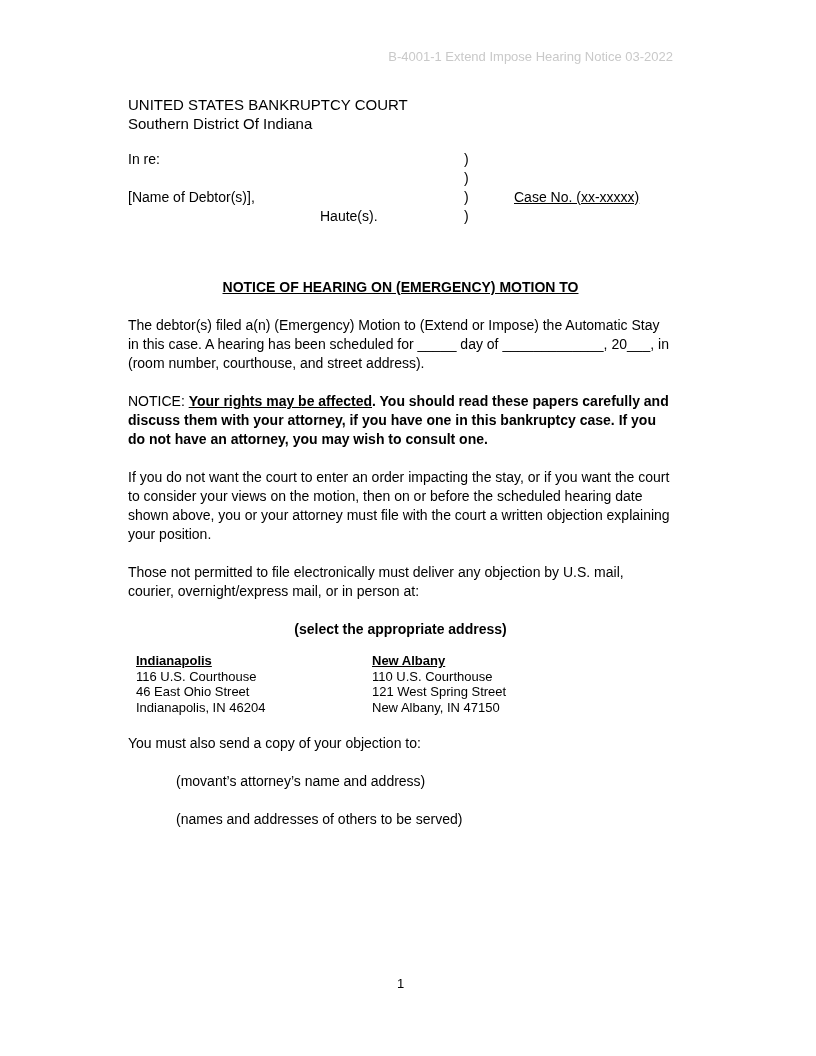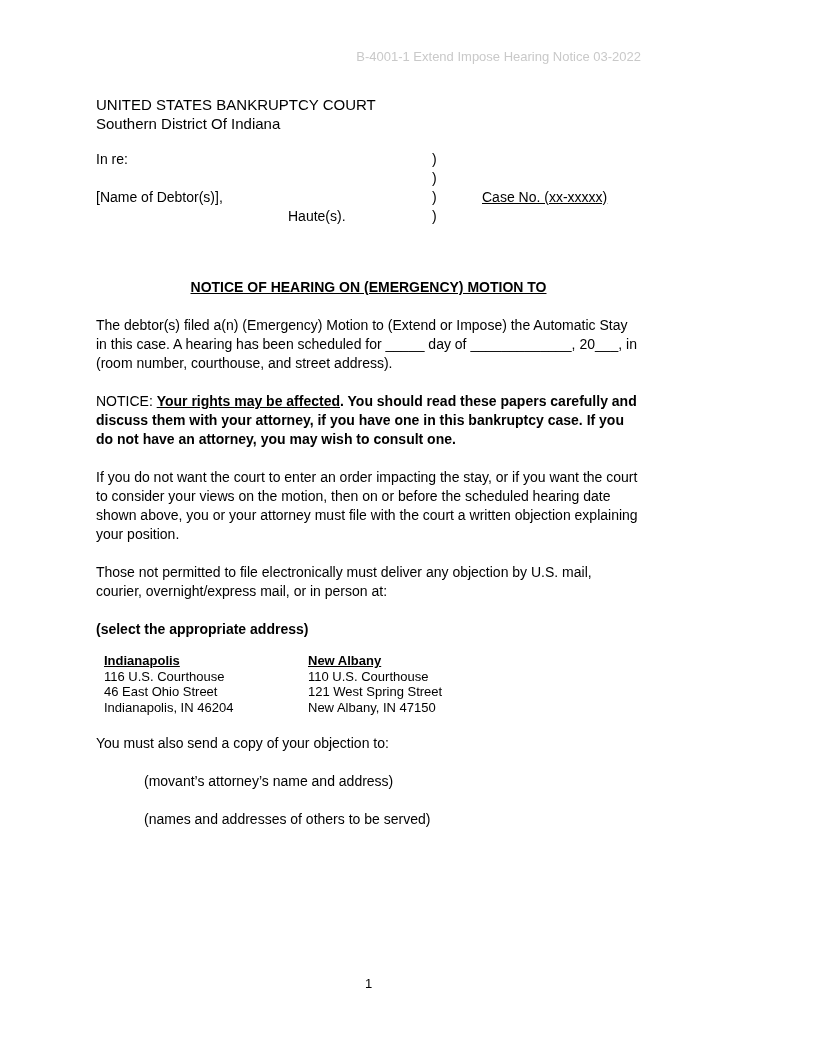--- a/index.html
+++ b/index.html
@@ -8,20 +8,21 @@
     width: 737px;
     height: 1056px;
     box-sizing: border-box;
     padding: 48px 96px 0 96px;
     font-family: "Liberation Sans", sans-serif;
     font-size: 14px;
     line-height: 19px;
     color: #000000;
     overflow: hidden;
     background: #ffffff;
+    margin-left: 32px;
   }
   .form-id {
     text-align: right;
     font-size: 13px;
     line-height: 17px;
     color: #c9c9c9;
   }
   .court-heading {
     text-align: left;
     margin-top: 30px;
@@ -35,27 +36,28 @@
   .cap-right { padding-left: 34px; white-space: nowrap; text-decoration: underline; }
   .doc-title {
     text-align: center;
     font-weight: bold;
     margin-top: 52px;
   }
   .doc-title .u { text-decoration: underline; }
   p { margin: 19px 0 0 0; }
   .bold { font-weight: bold; }
   .bold-underline { font-weight: bold; text-decoration: underline; }
-  .center-bold { font-weight: bold; }
+  .center-bold { text-align: center; font-weight: bold; }
   .addresses {
     display: flex;
     margin-top: 14px;
     padding-left: 8px;
     font-size: 13px;
     line-height: 15.5px;
+    gap: 32px;
   }
   .addr-col1 { width: 204px; }
   .addr-col2 { width: 252px; }
   .addr-col3 { flex: 1; }
   .addr-name {
     font-weight: bold;
     text-decoration: underline;
     margin-bottom: 0;
   }
   .addr-line { white-space: nowrap; }

